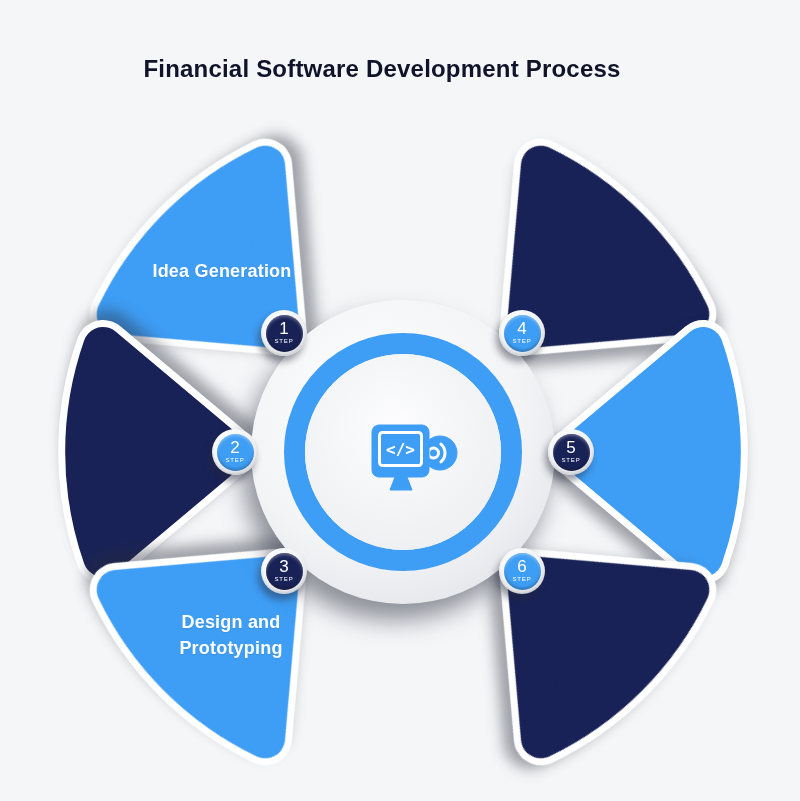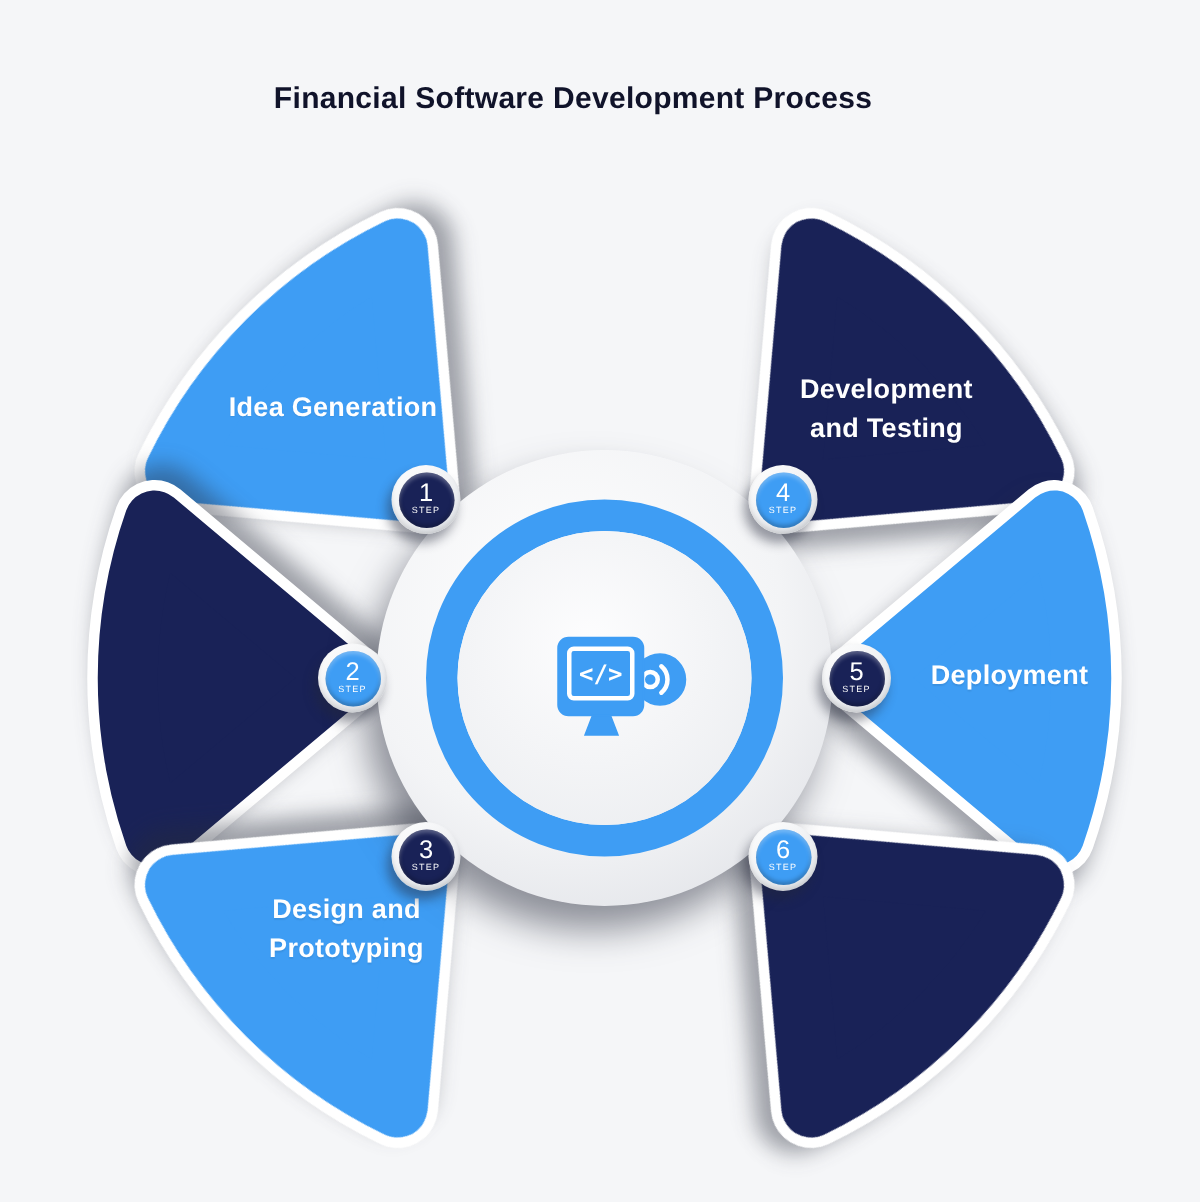--- a/index.html
+++ b/index.html
@@ -8,21 +8,21 @@
     background:#f5f6f8;
     font-family:"Liberation Sans", sans-serif;
     overflow:hidden;
     position:relative;
   }
   .stage{position:absolute;left:0;top:0;width:800px;height:801px;}
 
   .page-title{
     position:absolute;left:0;top:55px;width:764px;
     margin:0;text-align:center;
-    font-size:20px;font-weight:bold;letter-spacing:.2px;
+    font-size:24px;font-weight:bold;letter-spacing:.2px;
     color:#10132a;
   }
 
   svg.diagram{position:absolute;left:0;top:0;width:800px;height:801px;}
 
   .petal{filter:drop-shadow(-5px 10px 7px rgba(38,42,58,.42));}
   .petal-outline{
     fill:#ffffff;stroke:#ffffff;stroke-width:54;
     stroke-linejoin:round;stroke-linecap:round;
   }
@@ -121,25 +121,22 @@
 
         <rect x="372" y="425" width="57" height="52" rx="7" style="fill: rgb(62, 157, 244); stroke: rgb(62, 157, 244);"></rect>
         <rect class="icon-stroke-white" x="379.5" y="432.5" width="42" height="33" rx="3"></rect>
         <path d="M 395 477 L 407 477 L 412 490 L 390 490 Z" style="fill: rgb(62, 157, 244); stroke: rgb(62, 157, 244);"></path>
         <text class="icon-code-text" x="400.5" y="454.5">&lt;/&gt;</text>
       </g>
     </g>
   </svg>
 
   <div class="petal-label" style="left:222px;top:271px;">Idea Generation</div>
-  <div class="petal-label" style="left:231px;top:619px;">Design and
+  <div class="petal-label" style="left:231px;top:635px;">Design and
 Prototyping</div>
-  <div class="petal-label" style="left:591px;top:272px;">Development
-and Testing</div>
-  <div class="petal-label" style="left:673px;top:450px;">Deployment</div>
 
   <div class="badge" style="left:261px;top:310px;">
     <div class="badge-inner" style="background: rgb(25, 34, 87);">
       <div class="badge-num">1</div>
       <div class="badge-step">STEP</div>
     </div>
   </div>
   <div class="badge" style="left:212px;top:429px;">
     <div class="badge-inner" style="background: rgb(62, 157, 244);">
       <div class="badge-num">2</div>

